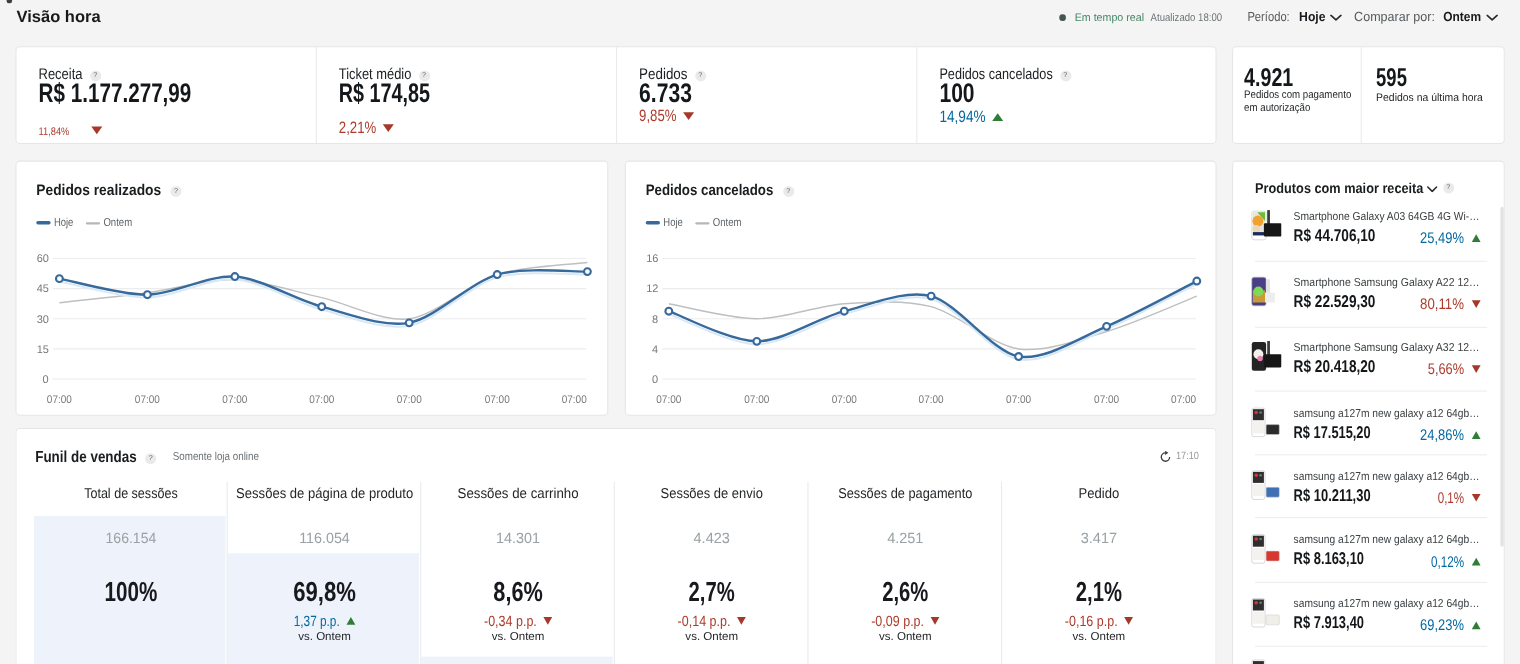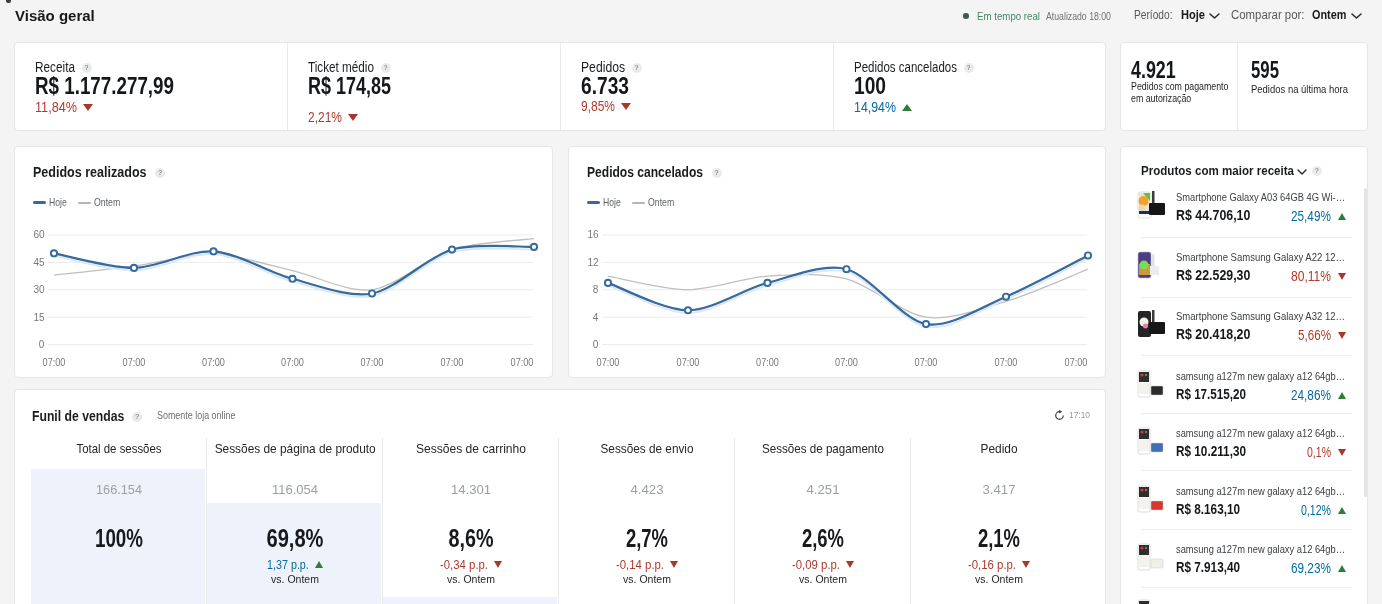--- a/index.html
+++ b/index.html
@@ -9,41 +9,41 @@
 .green{color:#0369a1}
 .tdown{display:inline-block;width:0;height:0;border-left:5px solid transparent;border-right:5px solid transparent;border-top:7.5px solid #a5382a;vertical-align:1px}
 .tup{display:inline-block;width:0;height:0;border-left:5px solid transparent;border-right:5px solid transparent;border-bottom:7.5px solid #2f7d37;vertical-align:1px}
 .qm{display:inline-block;width:10px;height:10px;border-radius:50%;background:#e9eaeb;color:#606669;font-size:6.5px;line-height:10px;text-align:center;font-weight:400;letter-spacing:0}
 .tick{font-size:10px;fill:#75797c;font-family:"Liberation Sans",sans-serif}
 .divv{position:absolute;width:1px;background:#e9eaeb}
 .fblue{position:absolute;background:#eef2fb}
 </style></head>
 <body>
 <div class="abs" style="left:6px;top:0;width:5px;height:3px;background:#3a3f44;border-radius:0 0 2px 2px"></div>
-<div class="abs" style="left:15px;top:7px;font-size:15px;line-height:18px;color:#17191c;white-space:nowrap;font-weight:700;">Visão geral</div>
+<div class="abs" style="left:15px;top:7px;font-size:15px;line-height:18px;color:#17191c;white-space:nowrap;font-weight:700;">Visão hora</div>
 <div class="abs" style="left:963px;top:13px;width:5.5px;height:5.5px;border-radius:50%;background:#42584f"></div>
 <div class="abs" style="left:977px;top:9.5px;font-size:10px;line-height:13px;color:#438566;white-space:nowrap;transform:scaleX(0.969);transform-origin:0 50%;">Em tempo real</div>
 <div class="abs" style="left:1046px;top:9.5px;font-size:10px;line-height:13px;color:#6f7477;white-space:nowrap;transform:scaleX(0.872);transform-origin:0 50%;">Atualizado 18:00</div>
 <div class="abs" style="left:1134px;top:8px;font-size:12px;line-height:15px;color:#55595c;white-space:nowrap;transform:scaleX(0.848);transform-origin:0 50%;">Período:</div>
 <div class="abs" style="left:1181px;top:8px;font-size:12px;line-height:15px;color:#17191c;white-space:nowrap;font-weight:700;transform:scaleX(0.923);transform-origin:0 50%;">Hoje</div>
 <svg class="abs" style="left:1209px;top:12.6px" width="11" height="6" viewBox="0 0 11 6">
     <path d="M1 1 L5.5 5 L10 1" fill="none" stroke="#26292c" stroke-width="1.5" stroke-linecap="round" stroke-linejoin="round"></path>
   </svg>
 <div class="abs" style="left:1231px;top:8px;font-size:12px;line-height:15px;color:#55595c;white-space:nowrap;transform:scaleX(0.950);transform-origin:0 50%;">Comparar por:</div>
 <div class="abs" style="left:1312px;top:8px;font-size:12px;line-height:15px;color:#17191c;white-space:nowrap;font-weight:700;transform:scaleX(0.905);transform-origin:0 50%;">Ontem</div>
 <svg class="abs" style="left:1351px;top:12.6px" width="11" height="6" viewBox="0 0 11 6">
     <path d="M1 1 L5.5 5 L10 1" fill="none" stroke="#26292c" stroke-width="1.5" stroke-linecap="round" stroke-linejoin="round"></path>
   </svg>
 <div class="card" style="left:14px;top:42px;width:1092px;height:89px"></div>
 <div class="divv" style="left:287px;top:43px;height:87px"></div>
 <div class="divv" style="left:560px;top:43px;height:87px"></div>
 <div class="divv" style="left:833px;top:43px;height:87px"></div>
 <div class="abs" style="left:34.5px;top:59px;font-size:14px;line-height:17px;color:#1b1e21;white-space:nowrap"><span style="display:inline-block;width:40.0px;vertical-align:baseline"><span style="display:inline-block;white-space:nowrap;transform:scaleX(0.843);transform-origin:0 50%">Receita</span></span><span class="qm" style="margin-left:7px;vertical-align:2px">?</span></div>
 <div class="abs" style="left:34.5px;top:71.5px;font-size:24.5px;line-height:27.5px;color:#15181b;white-space:nowrap;font-weight:700;transform:scaleX(0.767);transform-origin:0 50%;">R$ 1.177.277,99</div>
-<div class="abs red" style="left:34.5px;top:98px;font-size:15px;line-height:18px;white-space:nowrap"><span style="display:inline-block;width:42.0px;vertical-align:baseline"><span style="display:inline-block;white-space:nowrap;transform:scaleX(0.844);transform-origin:0 50%">11,84%</span></span><span class="tdown" style="margin-left:6px"></span></div>
+<div class="abs red" style="left:34.5px;top:112px;font-size:10px;line-height:18px;white-space:nowrap"><span style="display:inline-block;width:42.0px;vertical-align:baseline"><span style="display:inline-block;white-space:nowrap;transform:scaleX(0.844);transform-origin:0 50%">11,84%</span></span><span class="tdown" style="margin-left:6px"></span></div>
 <div class="abs" style="left:307.5px;top:59px;font-size:14px;line-height:17px;color:#1b1e21;white-space:nowrap"><span style="display:inline-block;width:66.0px;vertical-align:baseline"><span style="display:inline-block;white-space:nowrap;transform:scaleX(0.837);transform-origin:0 50%">Ticket médio</span></span><span class="qm" style="margin-left:7px;vertical-align:2px">?</span></div>
 <div class="abs" style="left:307.5px;top:71.5px;font-size:24.5px;line-height:27.5px;color:#15181b;white-space:nowrap;font-weight:700;transform:scaleX(0.734);transform-origin:0 50%;">R$ 174,85</div>
 <div class="abs red" style="left:307.5px;top:108px;font-size:15px;line-height:18px;white-space:nowrap"><span style="display:inline-block;width:34.0px;vertical-align:baseline"><span style="display:inline-block;white-space:nowrap;transform:scaleX(0.799);transform-origin:0 50%">2,21%</span></span><span class="tdown" style="margin-left:6px"></span></div>
 <div class="abs" style="left:580.5px;top:59px;font-size:14px;line-height:17px;color:#1b1e21;white-space:nowrap"><span style="display:inline-block;width:44.0px;vertical-align:baseline"><span style="display:inline-block;white-space:nowrap;transform:scaleX(0.870);transform-origin:0 50%">Pedidos</span></span><span class="qm" style="margin-left:7px;vertical-align:2px">?</span></div>
 <div class="abs" style="left:580.5px;top:71.5px;font-size:24.5px;line-height:27.5px;color:#15181b;white-space:nowrap;font-weight:700;transform:scaleX(0.783);transform-origin:0 50%;">6.733</div>
 <div class="abs red" style="left:580.5px;top:97px;font-size:15px;line-height:18px;white-space:nowrap"><span style="display:inline-block;width:34.0px;vertical-align:baseline"><span style="display:inline-block;white-space:nowrap;transform:scaleX(0.799);transform-origin:0 50%">9,85%</span></span><span class="tdown" style="margin-left:6px"></span></div>
 <div class="abs" style="left:853.5px;top:59px;font-size:14px;line-height:17px;color:#1b1e21;white-space:nowrap"><span style="display:inline-block;width:103.0px;vertical-align:baseline"><span style="display:inline-block;white-space:nowrap;transform:scaleX(0.822);transform-origin:0 50%">Pedidos cancelados</span></span><span class="qm" style="margin-left:7px;vertical-align:2px">?</span></div>
 <div class="abs" style="left:853.5px;top:71.5px;font-size:24.5px;line-height:27.5px;color:#15181b;white-space:nowrap;font-weight:700;transform:scaleX(0.783);transform-origin:0 50%;">100</div>
 <div class="abs green" style="left:853.5px;top:98px;font-size:15px;line-height:18px;white-space:nowrap"><span style="display:inline-block;width:42.0px;vertical-align:baseline"><span style="display:inline-block;white-space:nowrap;transform:scaleX(0.825);transform-origin:0 50%">14,94%</span></span><span class="tup" style="margin-left:6px"></span></div>
 <div class="card" style="left:1120px;top:42px;width:248px;height:89px"></div>

